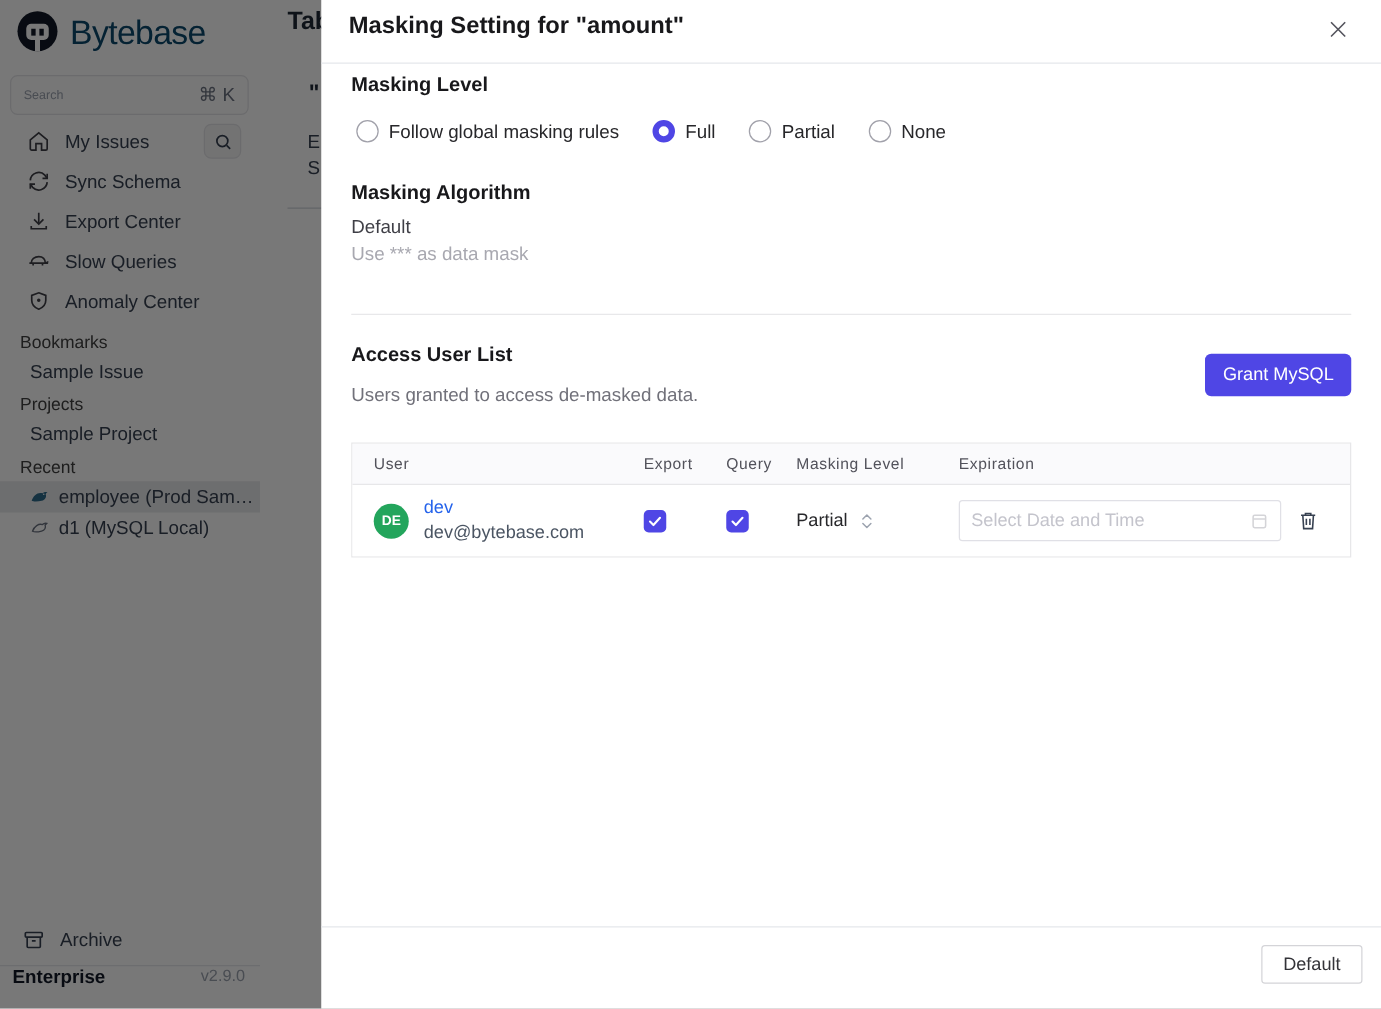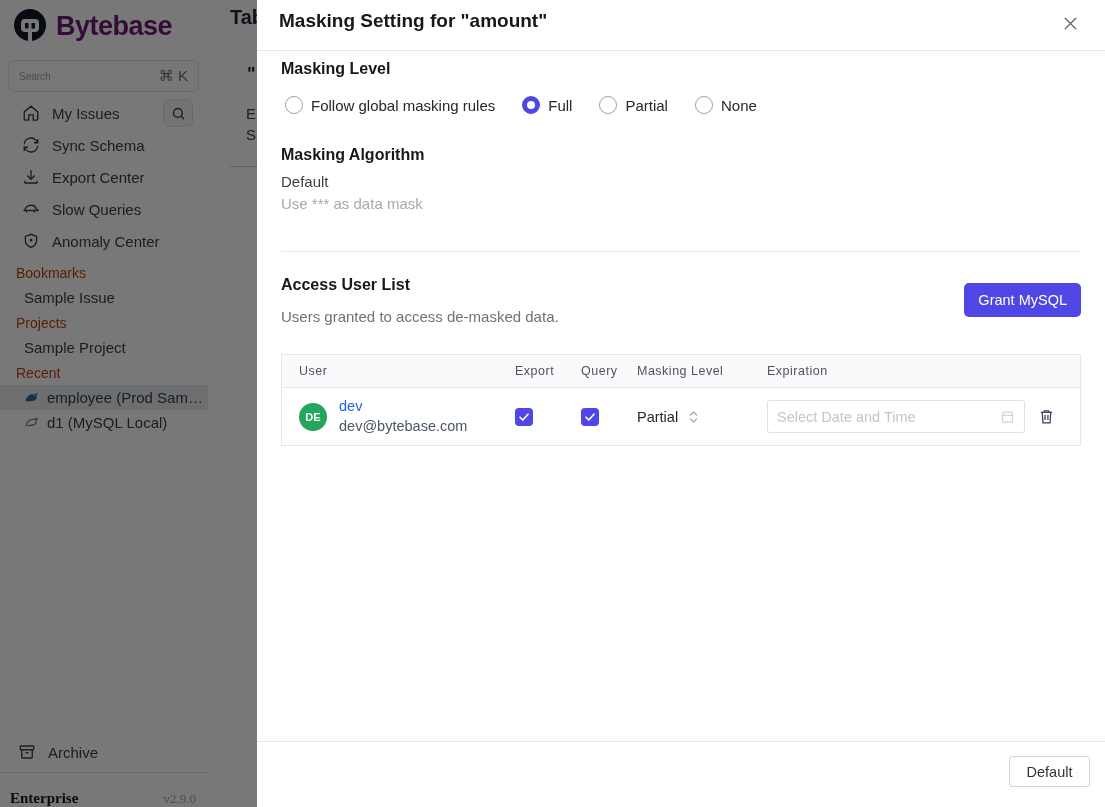--- a/index.html
+++ b/index.html
@@ -2,37 +2,37 @@
 <html><head>
 <meta charset="utf-8">
 <style>
   * { margin:0; padding:0; box-sizing:border-box; }
   html,body { width:1105px; height:807px; overflow:hidden; }
   body { font-family:"Liberation Sans","DejaVu Sans",sans-serif; background:#fff; position:relative; color:#1f2937; }
 
   
   .sidebar { position:absolute; left:0; top:0; width:208px; height:807px; background:#fff; z-index:1; }
   .logo { position:absolute; left:10px; top:6px; display:flex; align-items:center; gap:6px; }
-  .logo-text { font-size:27px; font-weight:bold; color:#701a75; letter-spacing:-0.5px; }
+  .logo-text { font-size:27px; font-weight:normal; color:#0c4a6e; letter-spacing:-0.5px; }
   .searchbox { position:absolute; left:8px; top:60px; width:191px; height:32px; border:1px solid #e4e4e7; background:#fcfcfd; border-radius:6px; display:flex; align-items:center; padding:0 10px; }
   .searchbox input { border:none; outline:none; background:transparent; flex:1; font-size:10px; color:#374151; font-family:inherit; width:100px; }
   .searchbox input::placeholder { color:#9ca3af; }
   .search-kbd { font-size:15px; color:#6b7280; white-space:nowrap; }
   .mini-search-btn { position:absolute; left:163px; top:99px; width:30px; height:28px; background:#f4f4f5; border:1px solid #e4e4e7; border-radius:6px; display:flex; align-items:center; justify-content:center; color:#374151; }
   .nav { position:absolute; left:0; top:97px; width:208px; }
   .nav-item { height:32px; display:flex; align-items:center; gap:12px; padding-left:22px; font-size:15px; color:#374151; cursor:pointer; }
   .nav-item svg { flex:0 0 auto; color:#3f3f46; }
   .tree { position:absolute; left:0; top:260px; width:208px; }
-  .tree-label { height:25px; display:flex; align-items:center; padding-left:16px; font-size:14px; color:#c2410c; }
+  .tree-label { height:25px; display:flex; align-items:center; padding-left:16px; font-size:14px; color:#404040; }
   .tree-item { height:25px; display:flex; align-items:center; padding-left:24px; font-size:15px; color:#374151; cursor:pointer; gap:7px; white-space:nowrap; overflow:hidden; }
   .tree-item.selected { background:#e7e9eb; }
   .tree-item .ellip { overflow:hidden; text-overflow:ellipsis; }
   .side-bottom { position:absolute; left:0; bottom:0; width:208px; }
   .archive-row { height:32px; display:flex; align-items:center; gap:12px; padding-left:18px; font-size:15px; color:#374151; cursor:pointer; margin-bottom:4px; }
-  .plan-row { border-top:1px solid #e5e7eb; height:35px; display:flex; align-items:flex-end; justify-content:space-between; padding:0 12px 0 10px;font-family:Liberation Serif, serif; }
+  .plan-row { border-top:1px solid #e5e7eb; height:35px; display:flex; align-items:flex-start; justify-content:space-between; padding:0 12px 0 10px; }
   .plan-name { font-size:15px; font-weight:bold; color:#111827; }
   .plan-version { font-size:13px; color:#9ca3af; }
 
   .bg-main { position:absolute; left:208px; top:0; width:50px; height:807px; background:#fff; z-index:1; }
   .bg-title { position:absolute; left:22px; top:6px; font-size:20px; font-weight:bold; color:#1f2937; white-space:nowrap; }
   .bg-quote { position:absolute; left:39px; top:64px; font-size:18px; font-weight:bold; color:#1f2937; }
   .bg-e { position:absolute; left:38px; top:105px; font-size:15px; color:#374151; }
   .bg-s { position:absolute; left:38px; top:126px; font-size:15px; color:#374151; }
   .bg-divider { position:absolute; left:22px; top:166px; width:28px; border-top:1px solid #d1d5db; }
 

